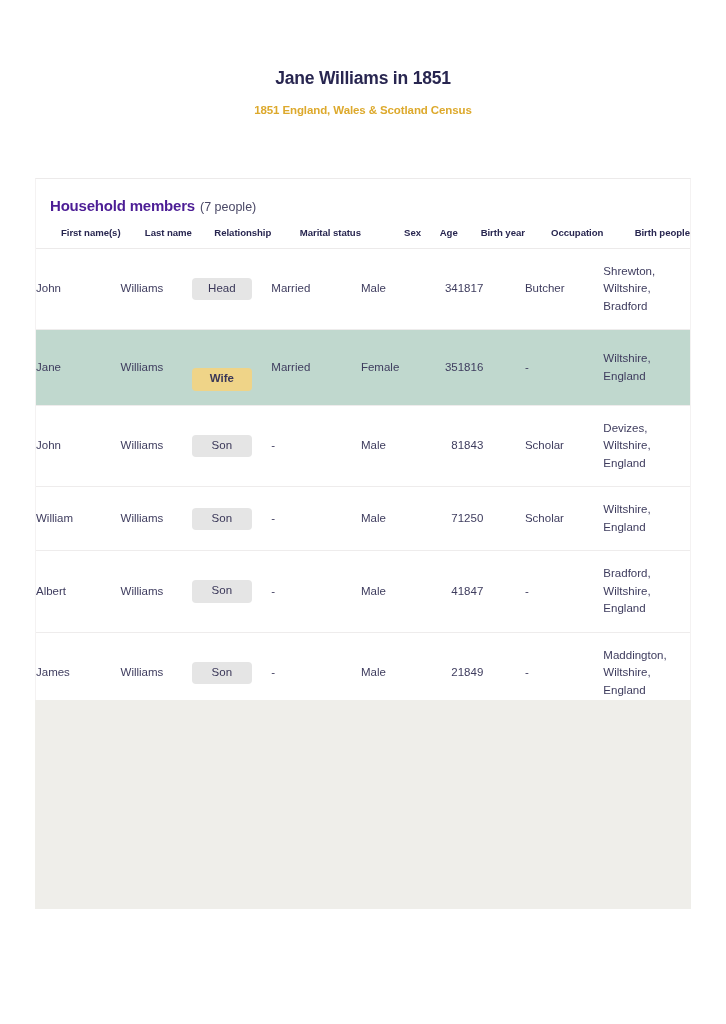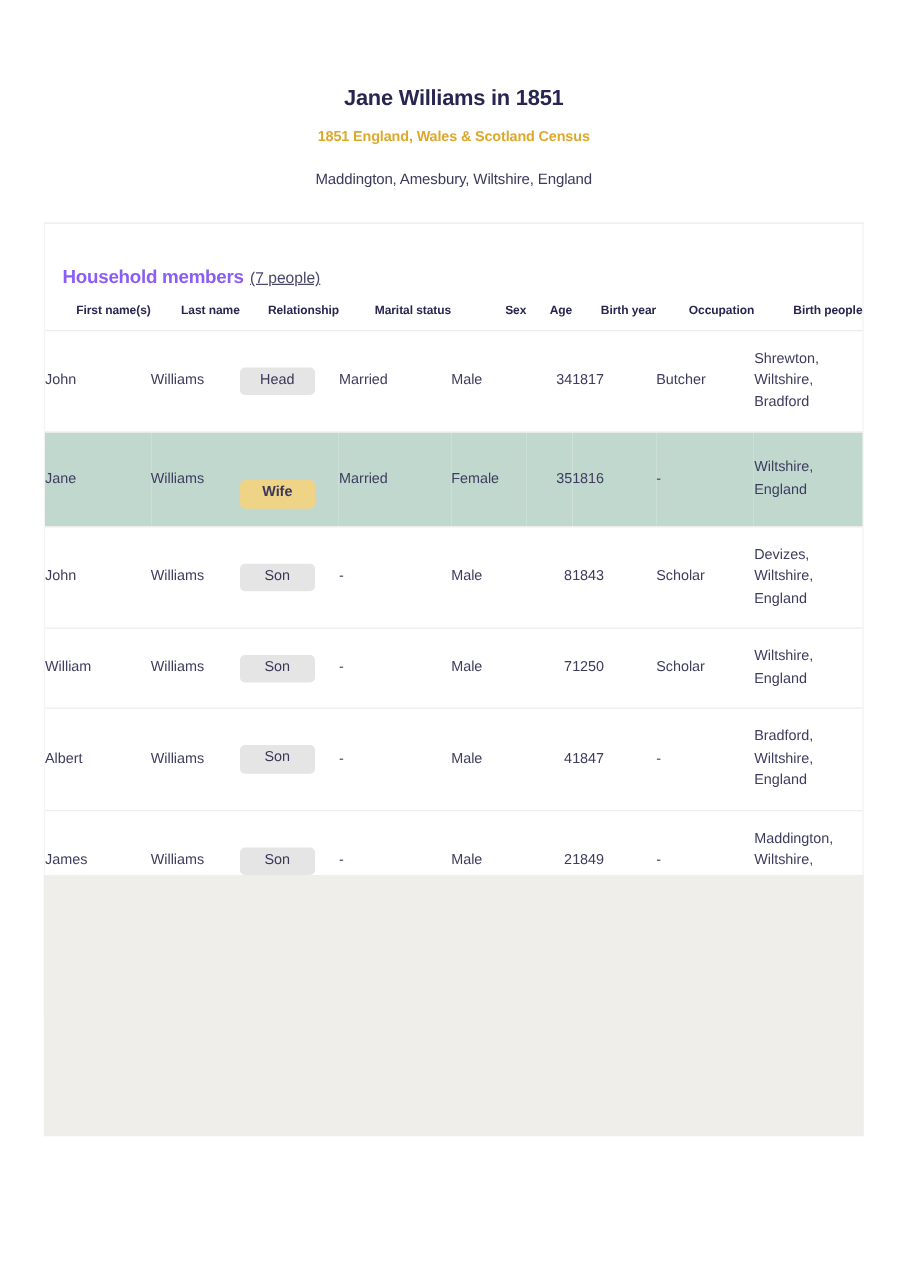--- a/index.html
+++ b/index.html
@@ -50,29 +50,27 @@
   }
   .panel-header {
     padding: 18px 0 0 14px;
     display: flex;
     align-items: baseline;
     gap: 5px;
   }
   .panel-title {
     font-size: 15px;
     font-weight: bold;
-    color: #8b5cf6;
+    color: #4c1d95;
     letter-spacing: -0.2px;
-    margin-top: 16px;
   }
   .panel-count {
     font-size: 12.5px;
     font-weight: normal;
     color: #4a4866;
-    text-decoration: underline;
   }
 
   
   table.household {
     width: 100%;
     border-collapse: collapse;
     margin-top: 13px;
     table-layout: fixed;
   }
   table.household thead th {
@@ -144,21 +142,20 @@
   }
 </style>
 </head>
 <body>
 
 <div class="page">
 
   <div class="titleblock">
     <div class="main-title">Jane Williams in 1851</div>
     <div class="sub-title">1851 England, Wales &amp; Scotland Census</div>
-    <div class="place-line">Maddington, Amesbury, Wiltshire, England</div>
   </div>
 
   <div class="panel">
     <div class="panel-header">
       <span class="panel-title">Household members</span>
       <span class="panel-count">(7 people)</span>
     </div>
 
     <table class="household">
       <colgroup>

